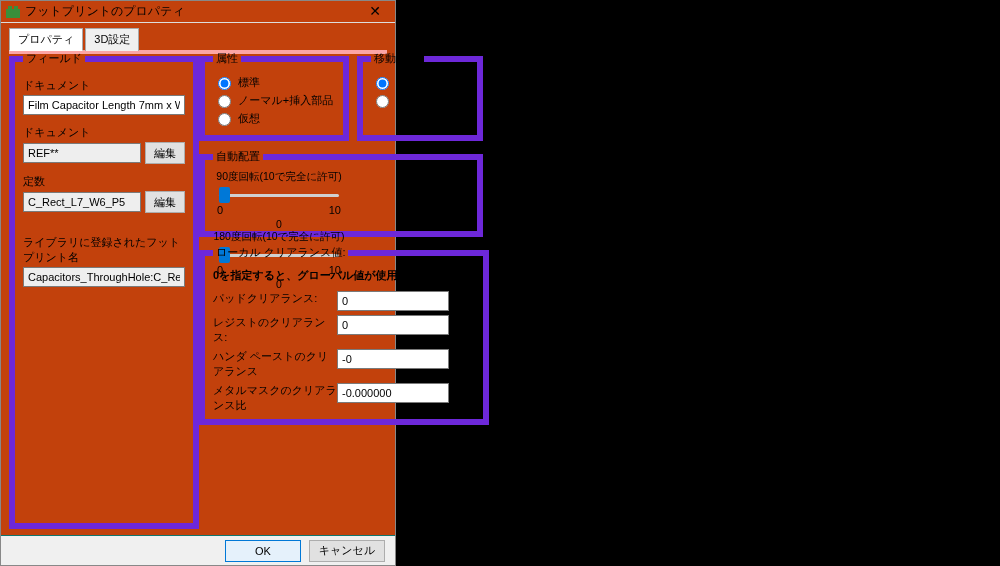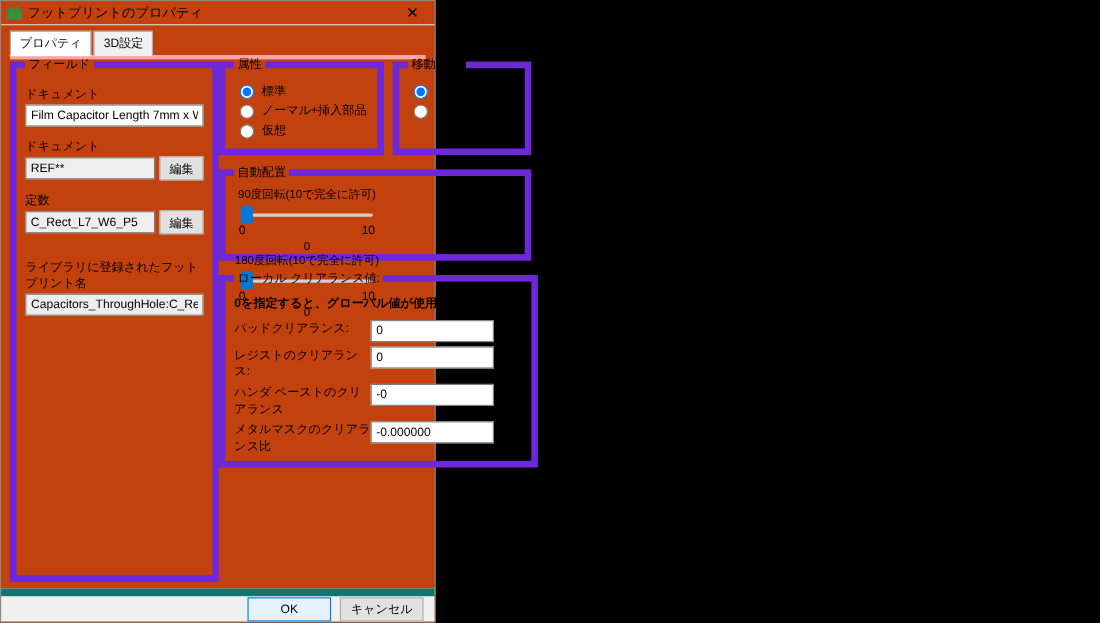--- a/index.html
+++ b/index.html
@@ -31,21 +31,21 @@
   .slider-track { position: relative; height: 18px; margin: 0 6px; }
   .slider-track .line { position: absolute; left: 0; right: 0; top: 8px; height: 3px; background: #d0d0d0; border-radius: 2px; }
   .slider-track .thumb { position: absolute; top: 1px; width: 11px; height: 16px; background: #0078d7; border-radius: 2px; }
   .slider-vals { display: flex; justify-content: space-between; font-size: 10px; padding: 0 4px; }
   .slider-mid { text-align: center; font-size: 10.5px; margin-top: 2px; }
   .clr-note { font-weight: bold; margin: 2px 0 8px 0; }
   .clr-row { display: flex; align-items: flex-start; margin: 4px 0; }
   .clr-row .lbl { width: 124px; }
   .clr-row .val { width: 112px; }
   .clr-row .unit { width: 26px; text-align: right; padding-left: 4px; }
-  .footer { position: absolute; left: 0; right: 0; bottom: 0; height: 30px; display: flex; justify-content: flex-end; align-items: center; gap: 8px; padding: 0 10px; background: #f0f0f0; border-top: 7px solid #0f766e; }
+  .footer { position: absolute; left: 0; right: 0; bottom: 0; height: 30px; display: flex; justify-content: flex-end; align-items: center; gap: 8px; padding: 0 10px; background: #f0f0f0; border-top: 1px solid #0f766e; }
   .footer .btn { width: 76px; }
   .footer .btn.ok { border: 1px solid #0078d7; background: #e5f1fb; }
 </style>
 </head>
 <body>
 
 <div class="window">
   <div class="titlebar">
     <svg class="ico" viewBox="0 0 16 16">
         <rect x="1" y="5" width="14" height="9" fill="#3a8f3a"></rect>

